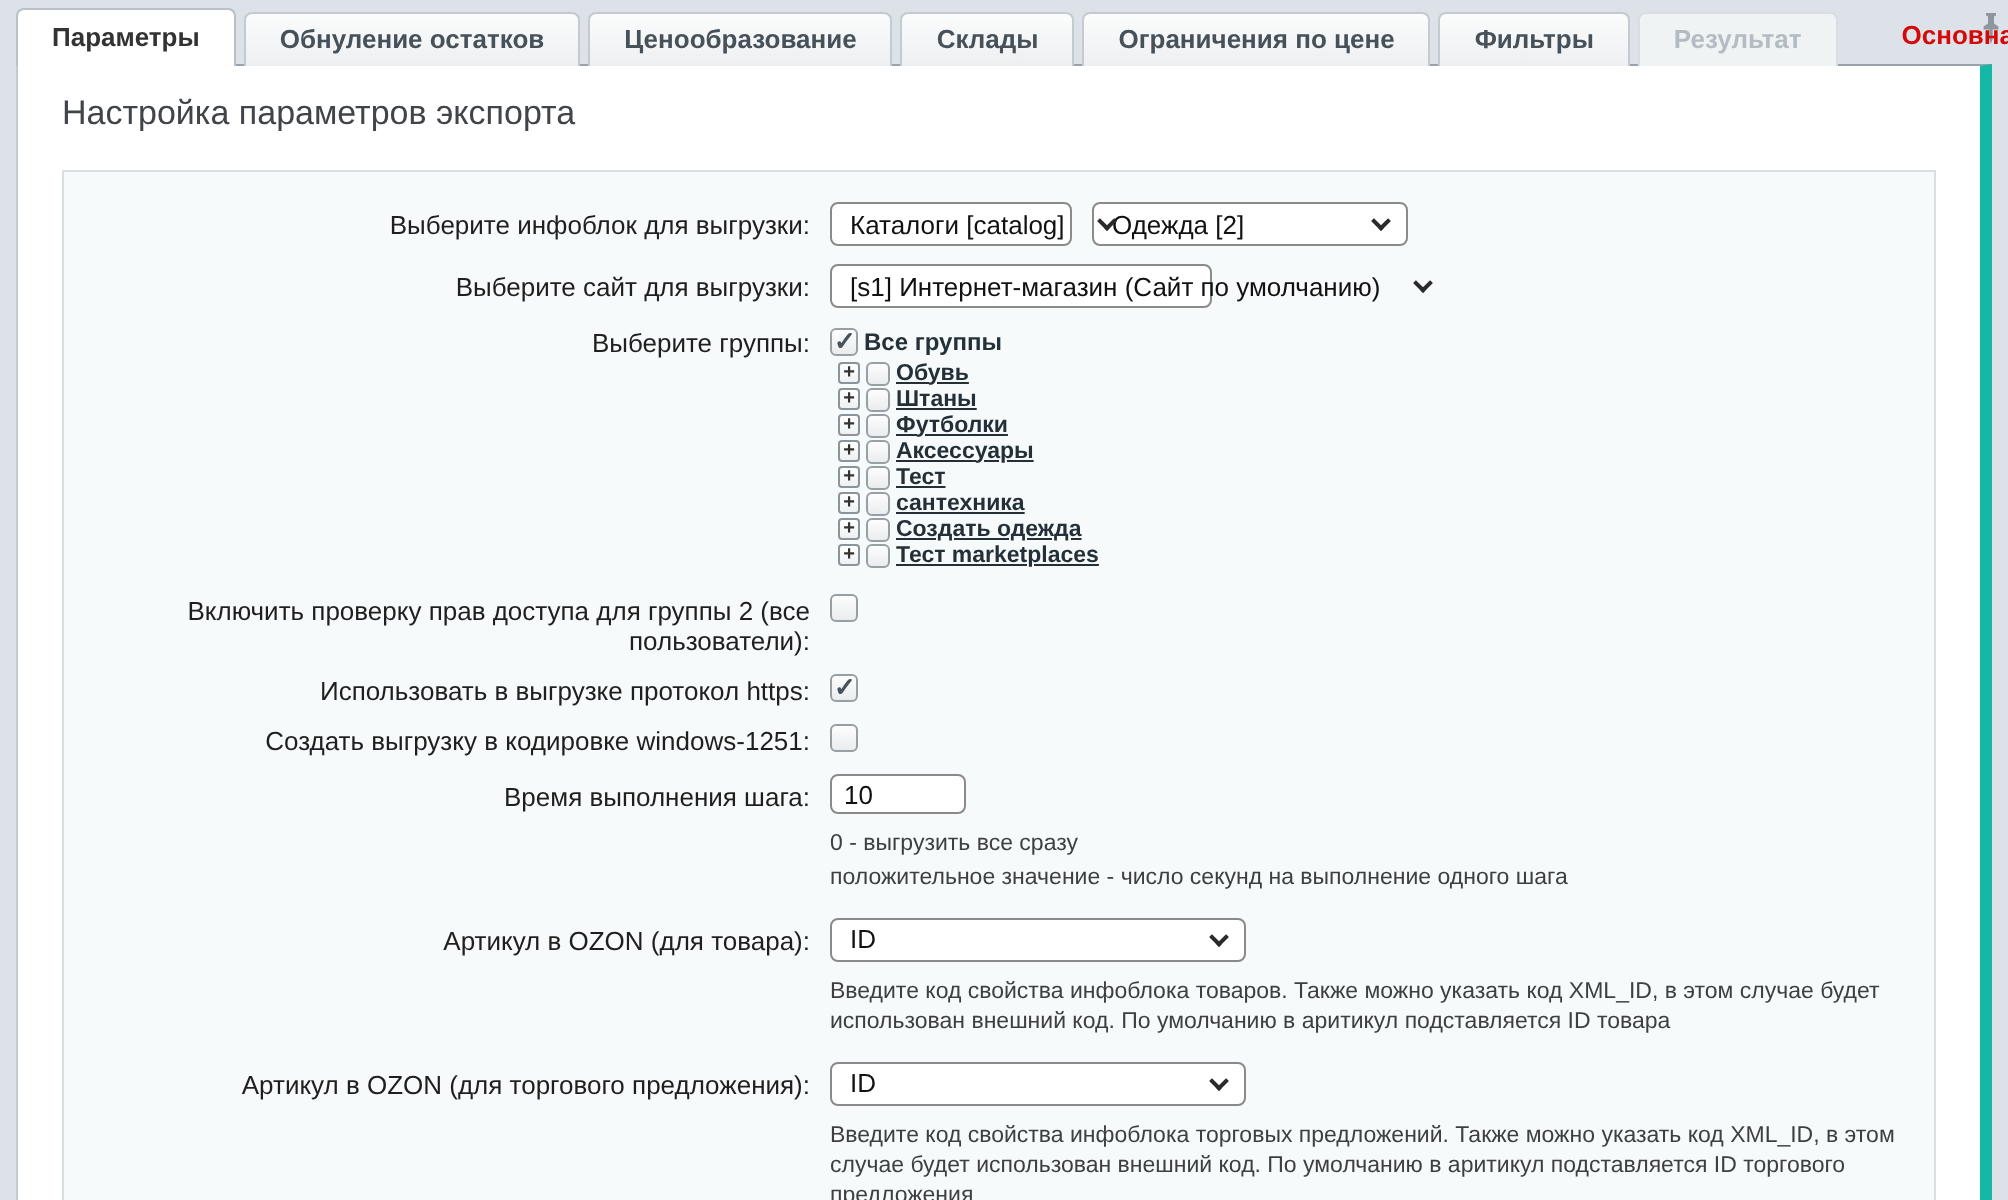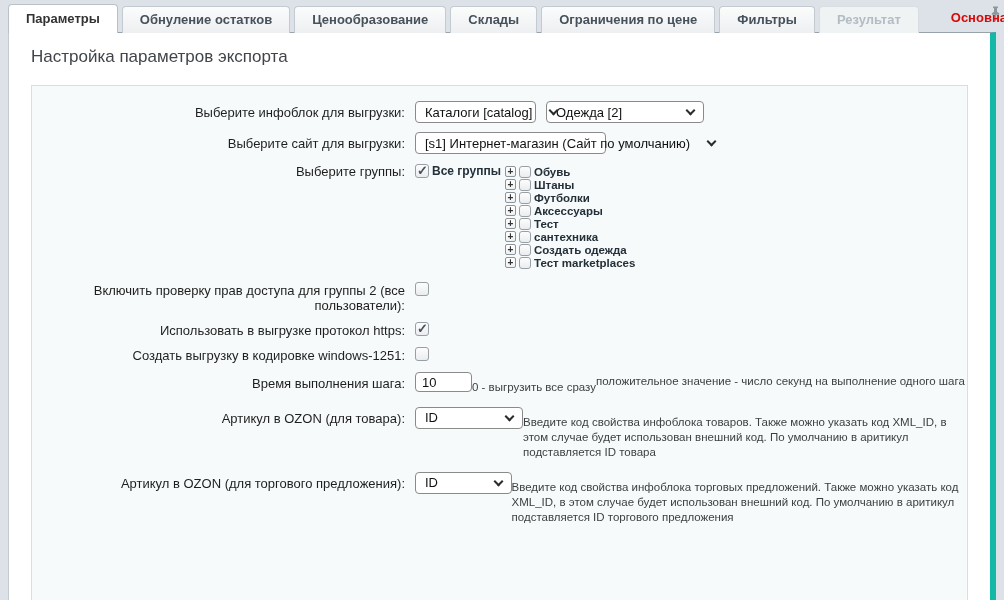--- a/index.html
+++ b/index.html
@@ -55,36 +55,36 @@
 
   
   .form { padding:15px 0 10px; }
   .frow { display:flex; align-items:flex-start; margin-bottom:9px; }
   .flabel {
     width:383px; padding-right:10px; padding-top:4px;
     text-align:right; font-size:13px; color:#1f1f1f; flex:none;
   }
   .flabel.top0 { padding-top:1px; }
   .fctrl { display:flex; gap:10px; }
-  .fctrl-col { display:flex; flex-direction:row; align-items:flex-start; }
+  .fctrl-col { display:flex; flex-direction:column; align-items:flex-start; }
 
   .sel {
     height:22px; background:#fff; border:1px solid #8a8a8a; border-radius:4px;
     display:flex; align-items:center; padding:0 9px; font-size:13px; color:#111;
     cursor:pointer;
   }
   .sel .chev {
     width:7px; height:7px; border-right:2px solid #2b2b2b; border-bottom:2px solid #2b2b2b;
     transform:rotate(45deg); margin-left:auto; margin-top:-3px; flex:none;
   }
   .sel-text { padding-right:18px; white-space:nowrap; }
   .w-ib1 { width:121px; } .w-ib2 { width:158px; } .w-site { width:191px; } .w-ozon { width:208px; }
 
   .txt {
-    width:57px; height:20px; border:1px solid #8a8a8a; border-radius:4px;
+    width:68px; height:20px; border:1px solid #8a8a8a; border-radius:4px;
     font-family:"Liberation Sans", sans-serif; font-size:13px; color:#111;
     padding:0 6px; background:#fff;
   }
 
   .cb {
     width:14px; height:14px; border:1px solid #98a0a6; border-radius:3px;
     background:linear-gradient(#fdfdfd,#eaecee); position:relative; cursor:pointer; flex:none;
   }
   .cb[data-checked="true"]::after {
     content:"✓"; position:absolute; left:1px; top:-2px;
@@ -97,21 +97,21 @@
   .grp-all-label { font-size:12px; font-weight:bold; color:#24313a; }
   .tree { margin-top:2px; margin-left:4px; }
   .tree-row { display:flex; align-items:center; gap:3px; height:13px; margin-bottom:0; cursor:pointer; }
   .exp {
     width:11px; height:11px; border:1px solid #8b949b; border-radius:2px;
     background:linear-gradient(#fff,#eef1f2); color:#333; font-size:10px; font-weight:bold;
     line-height:9px; text-align:center; flex:none; cursor:pointer;
   }
   .tree-label {
     font-size:11.5px; font-weight:bold; color:#242f38;
-    cursor:pointer; white-space:nowrap;
+    text-decoration:underline; cursor:pointer; white-space:nowrap;
   }
 
   .hint {
     font-size:11.5px; color:#3d3f41; line-height:1.3; max-width:575px; margin-top:2px;
   }
   .hint-gap { margin-top:8px; }
   .mb-cb { margin-bottom:9px; }
   .mb-grp { margin-bottom:13px; }
   .mb-blk { margin-bottom:12px; }
 </style>

